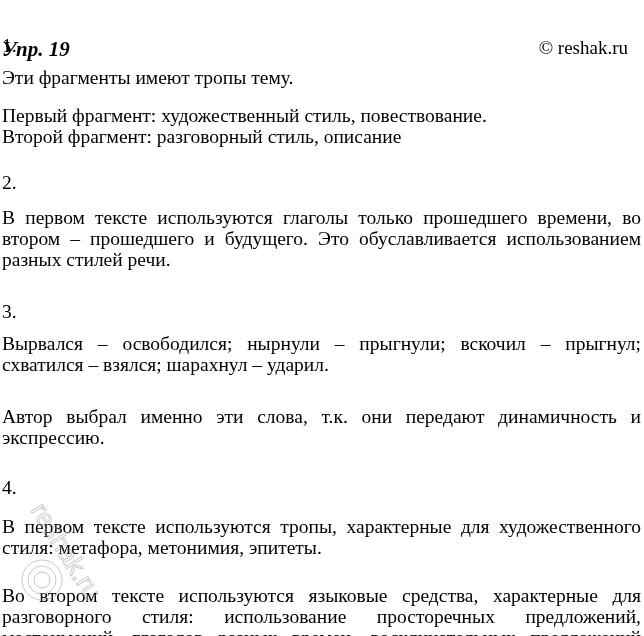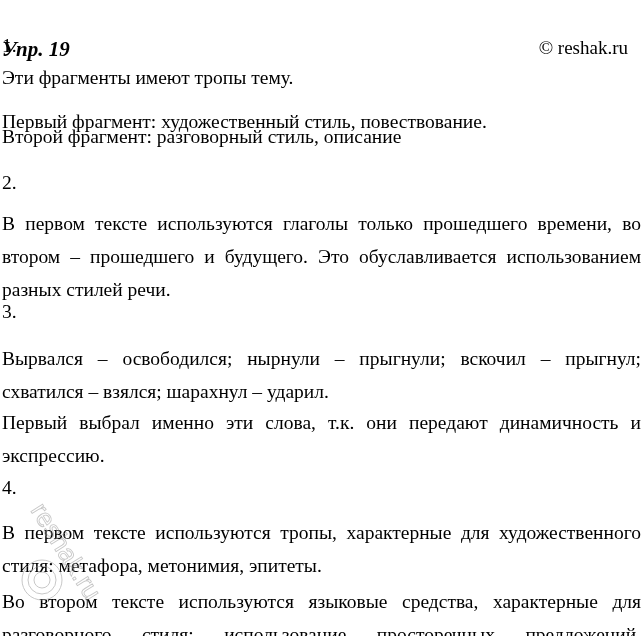--- a/index.html
+++ b/index.html
@@ -15,48 +15,48 @@
       position: absolute; left: 2px; top: -2px;
       font-weight: bold; font-style: italic; font-size: 21px;
     }
     .copyright {
       position: absolute; right: 2px; top: -2px; font-size: 19px;
     }
     .line {
       position: absolute; left: 2px; white-space: nowrap; line-height: 24px;
     }
     .just {
-      position: absolute; left: 2px; width: 639px; line-height: 33px;
+      position: absolute; left: 2px; width: 639px; line-height: 21px;
       text-align: justify; text-align-last: left;
     }
     .just.full { text-align-last: justify; }
     .watermark {
       position: absolute; left: 20px; top: 480px; width: 110px; height: 150px;
       pointer-events: none; opacity: 0.55;
     }
   </style>
 </head>
 <body>
 
 <div class="header">
   <span class="title">Упр. 19</span>
   <span class="copyright">© reshak.ru</span>
 </div>
 
 <div class="line" style="top:34px">1.</div>
 <div class="line" style="top:66px">Эти фрагменты имеют тропы тему.</div>
-<div class="line" style="top:110px">Первый фрагмент: художественный стиль, повествование.</div>
+<div class="line" style="top:104px">Первый фрагмент: художественный стиль, повествование.</div>
 <div class="line" style="top:125px">Второй фрагмент: разговорный стиль, описание</div>
 
 <div class="line" style="top:171px">2.</div>
 <div class="just" style="top:207px">В первом тексте используются глаголы только прошедшего времени, во втором – прошедшего и будущего. Это обуславливается использованием разных стилей речи.</div>
 
 <div class="line" style="top:300px">3.</div>
-<div class="just" style="top:342px">Вырвался – освободился; нырнули – прыгнули; вскочил – прыгнул; схватился – взялся; шарахнул – ударил.</div>
-<div class="just" style="top:406px">Первый выбрал именно эти слова, т.к. они передают динамичность и экспрессию.</div>
+<div class="just" style="top:333px">Вырвался – освободился; нырнули – прыгнули; вскочил – прыгнул; схватился – взялся; шарахнул – ударил.</div>
+<div class="just" style="top:406px">Автор выбрал именно эти слова, т.к. они передают динамичность и экспрессию.</div>
 
 <div class="line" style="top:476px">4.</div>
 <div class="just" style="top:516px">В первом тексте используются тропы, характерные для художественного стиля: метафора, метонимия, эпитеты.</div>
 <div class="just full" style="top:585px">Во втором тексте используются языковые средства, характерные для разговорного стиля: использование просторечных предложений, местоимений, глаголов разных времен, восклицательных предложений</div>
 
 <div class="watermark">
   <svg width="110" height="150" viewBox="0 0 110 150">
     <g fill="none" stroke="#9a9a9a" stroke-width="1">
       <circle cx="22" cy="100" r="20"></circle>
       <circle cx="22" cy="100" r="14"></circle>

